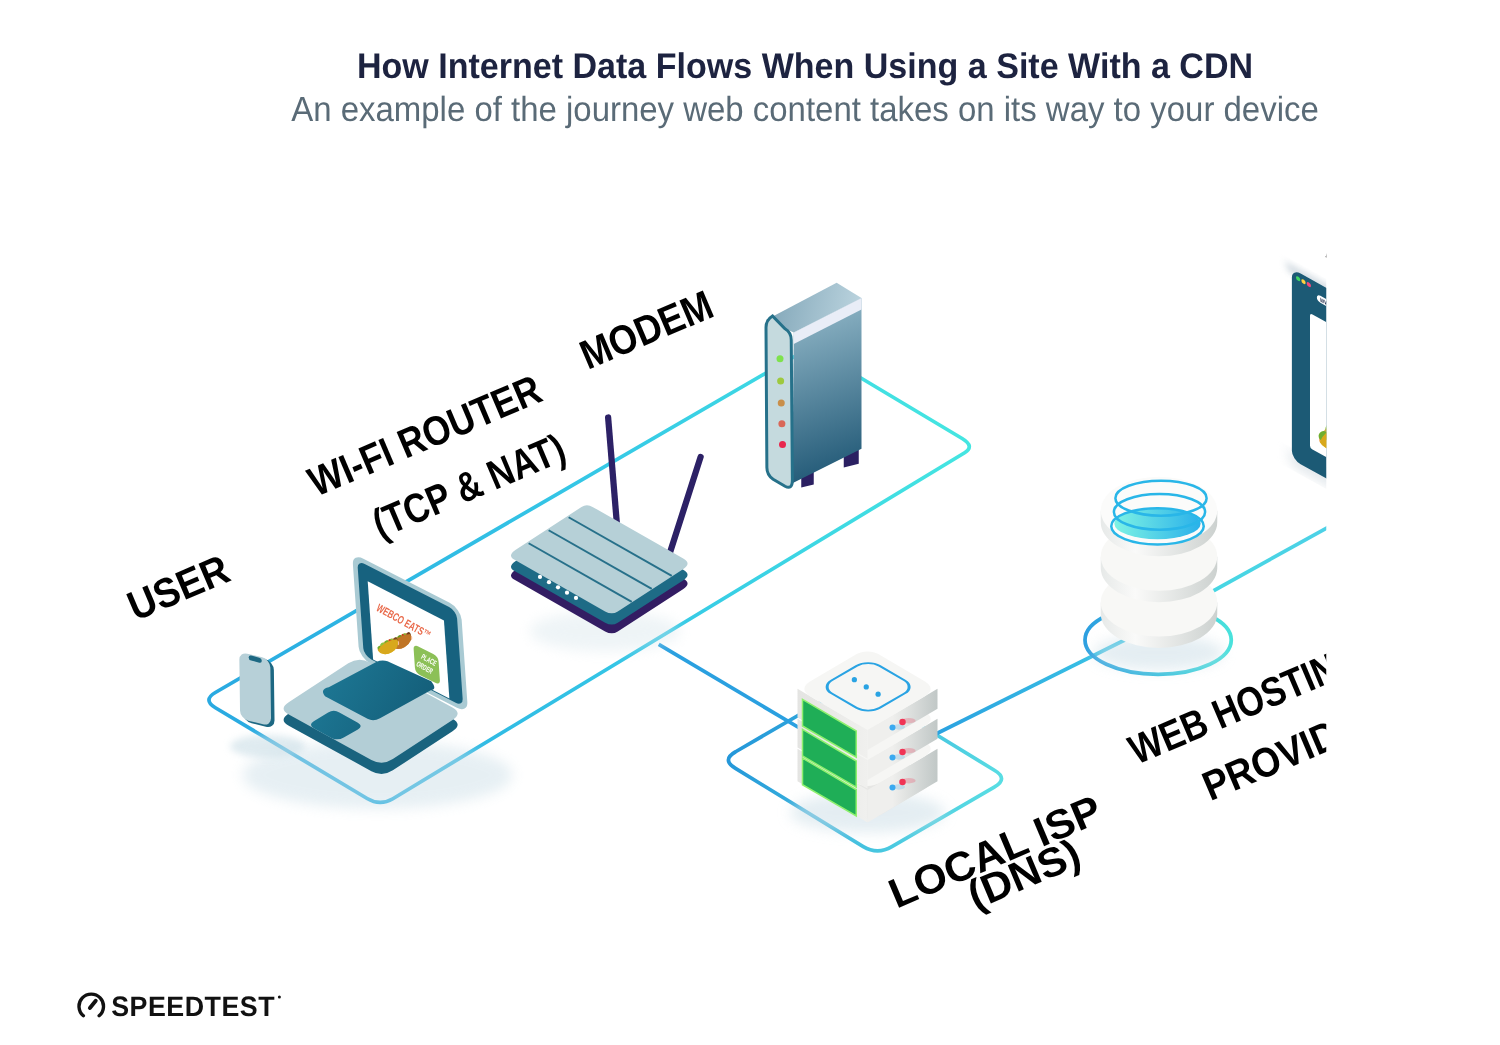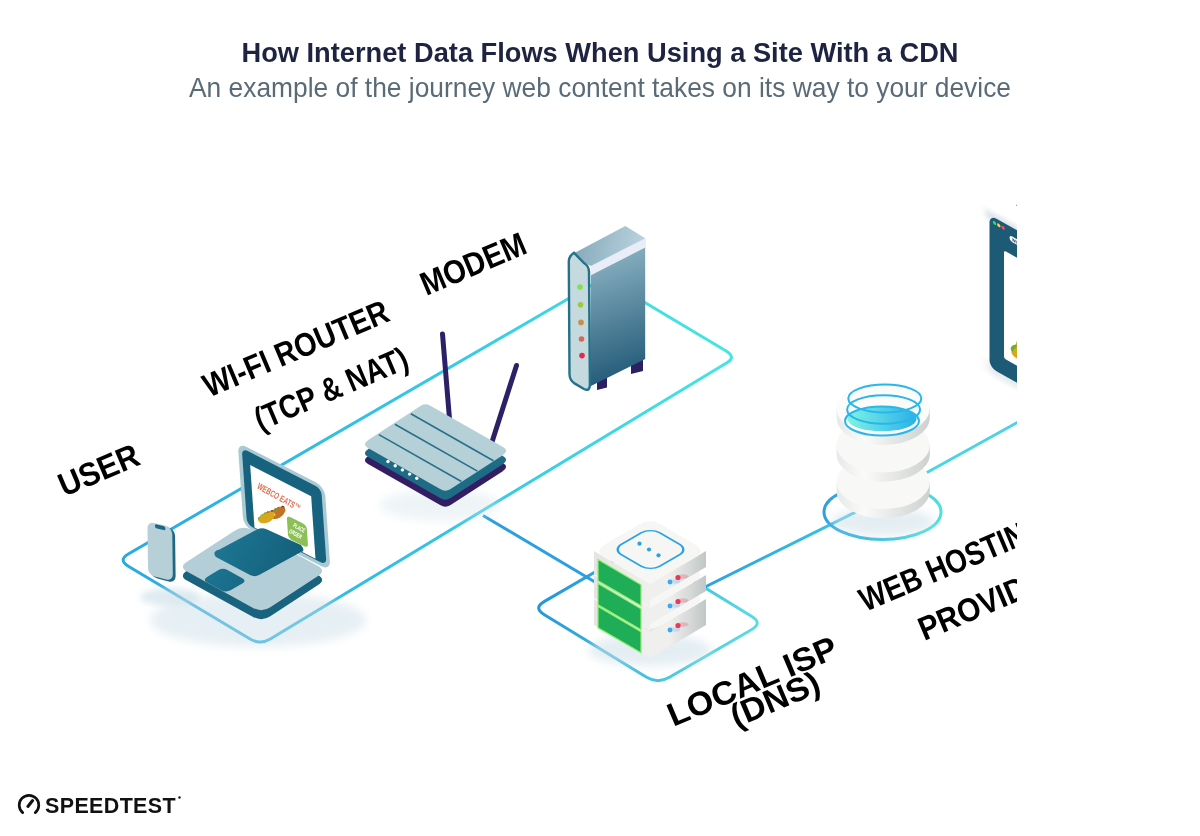--- a/index.html
+++ b/index.html
@@ -1,17 +1,17 @@
 <!DOCTYPE html>
 <html><head>
 <meta charset="utf-8">
 <style>
   html,body{margin:0;padding:0;background:#ffffff;}
   #page{position:relative;width:1017px;height:836px;overflow:hidden;background:#fff;
-        font-family:"Liberation Sans", sans-serif;}
+        font-family:"Liberation Sans", sans-serif;margin-left:44px;}
 </style>
 </head>
 <body>
 <div id="page">
 <svg width="1200" height="836" viewBox="0 0 1200 836" xmlns="http://www.w3.org/2000/svg">
 <defs>
   <linearGradient id="lineG1" x1="118" y1="560" x2="736" y2="357" gradientUnits="userSpaceOnUse">
     <stop offset="0" stop-color="#29a9e1"></stop>
           <stop offset="0.55" stop-color="#35c8e6"></stop>
           <stop offset="1" stop-color="#45e6e1"></stop>

